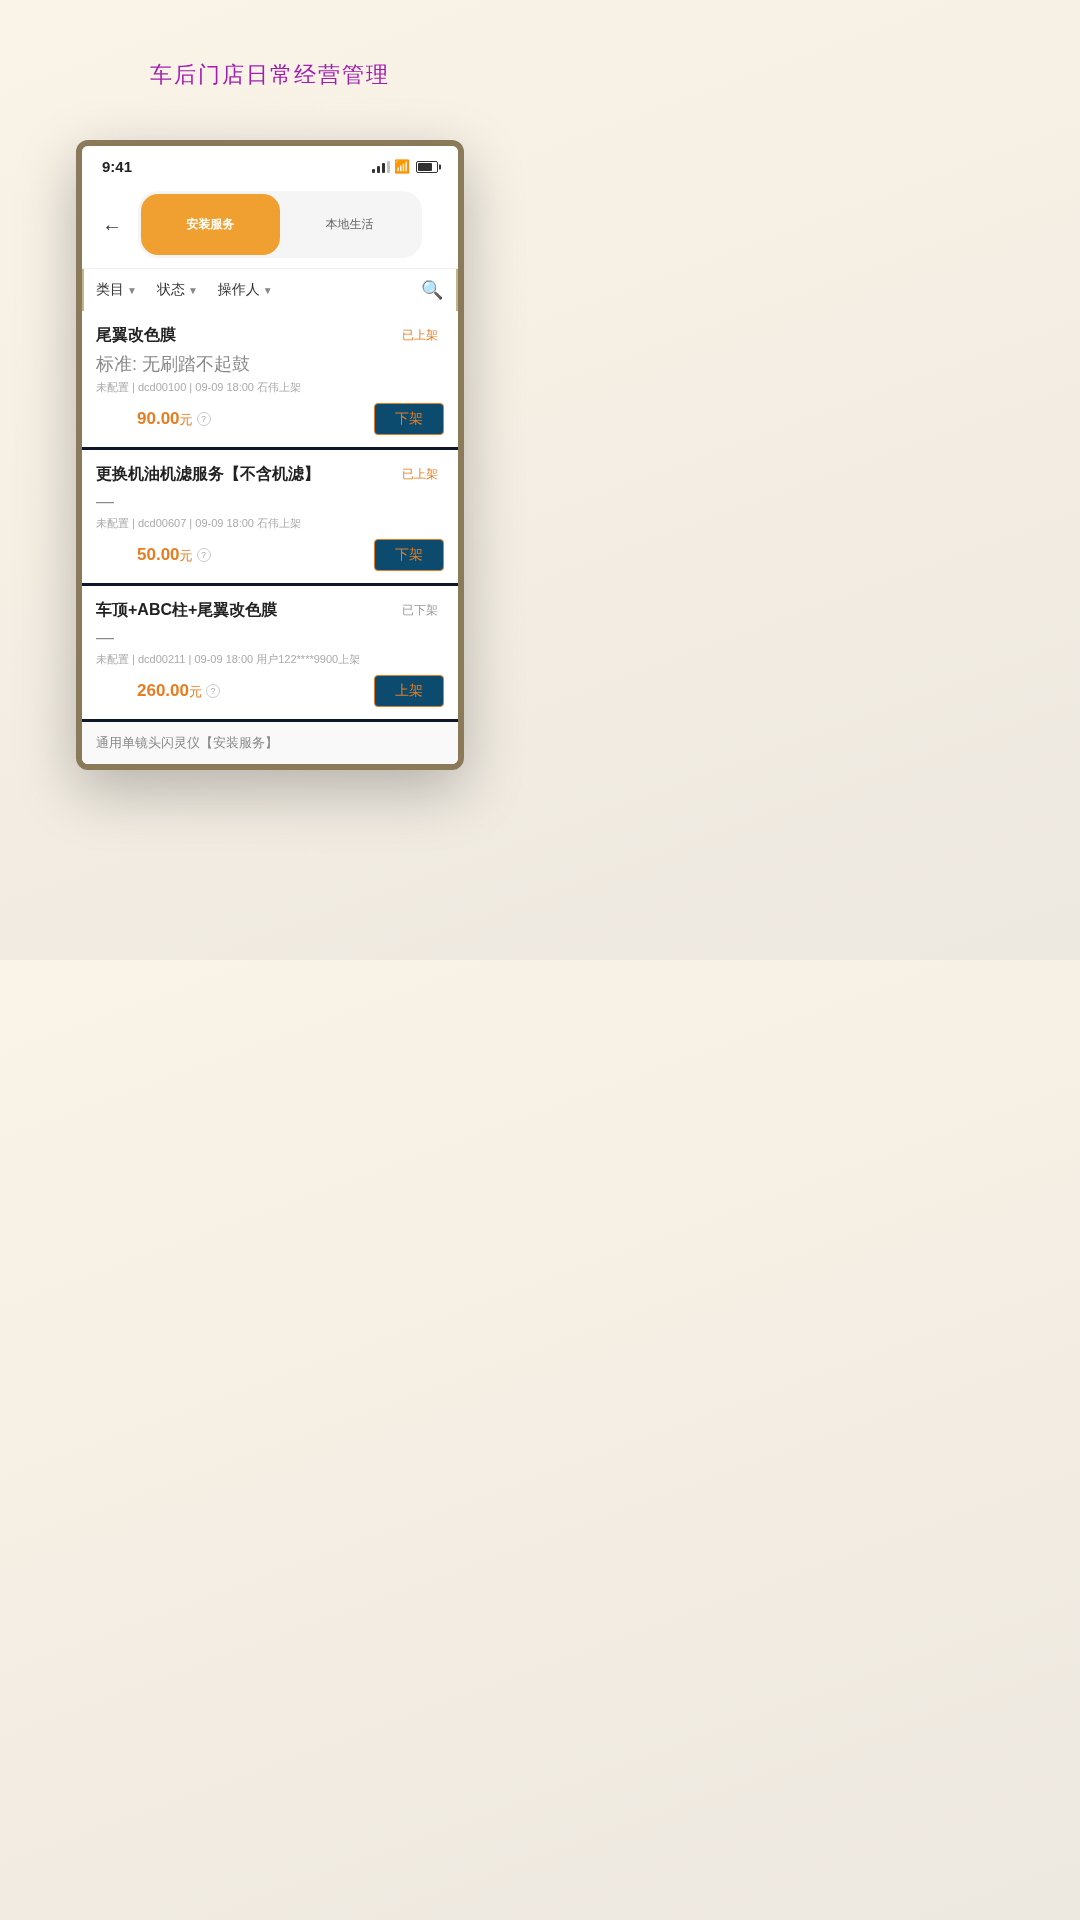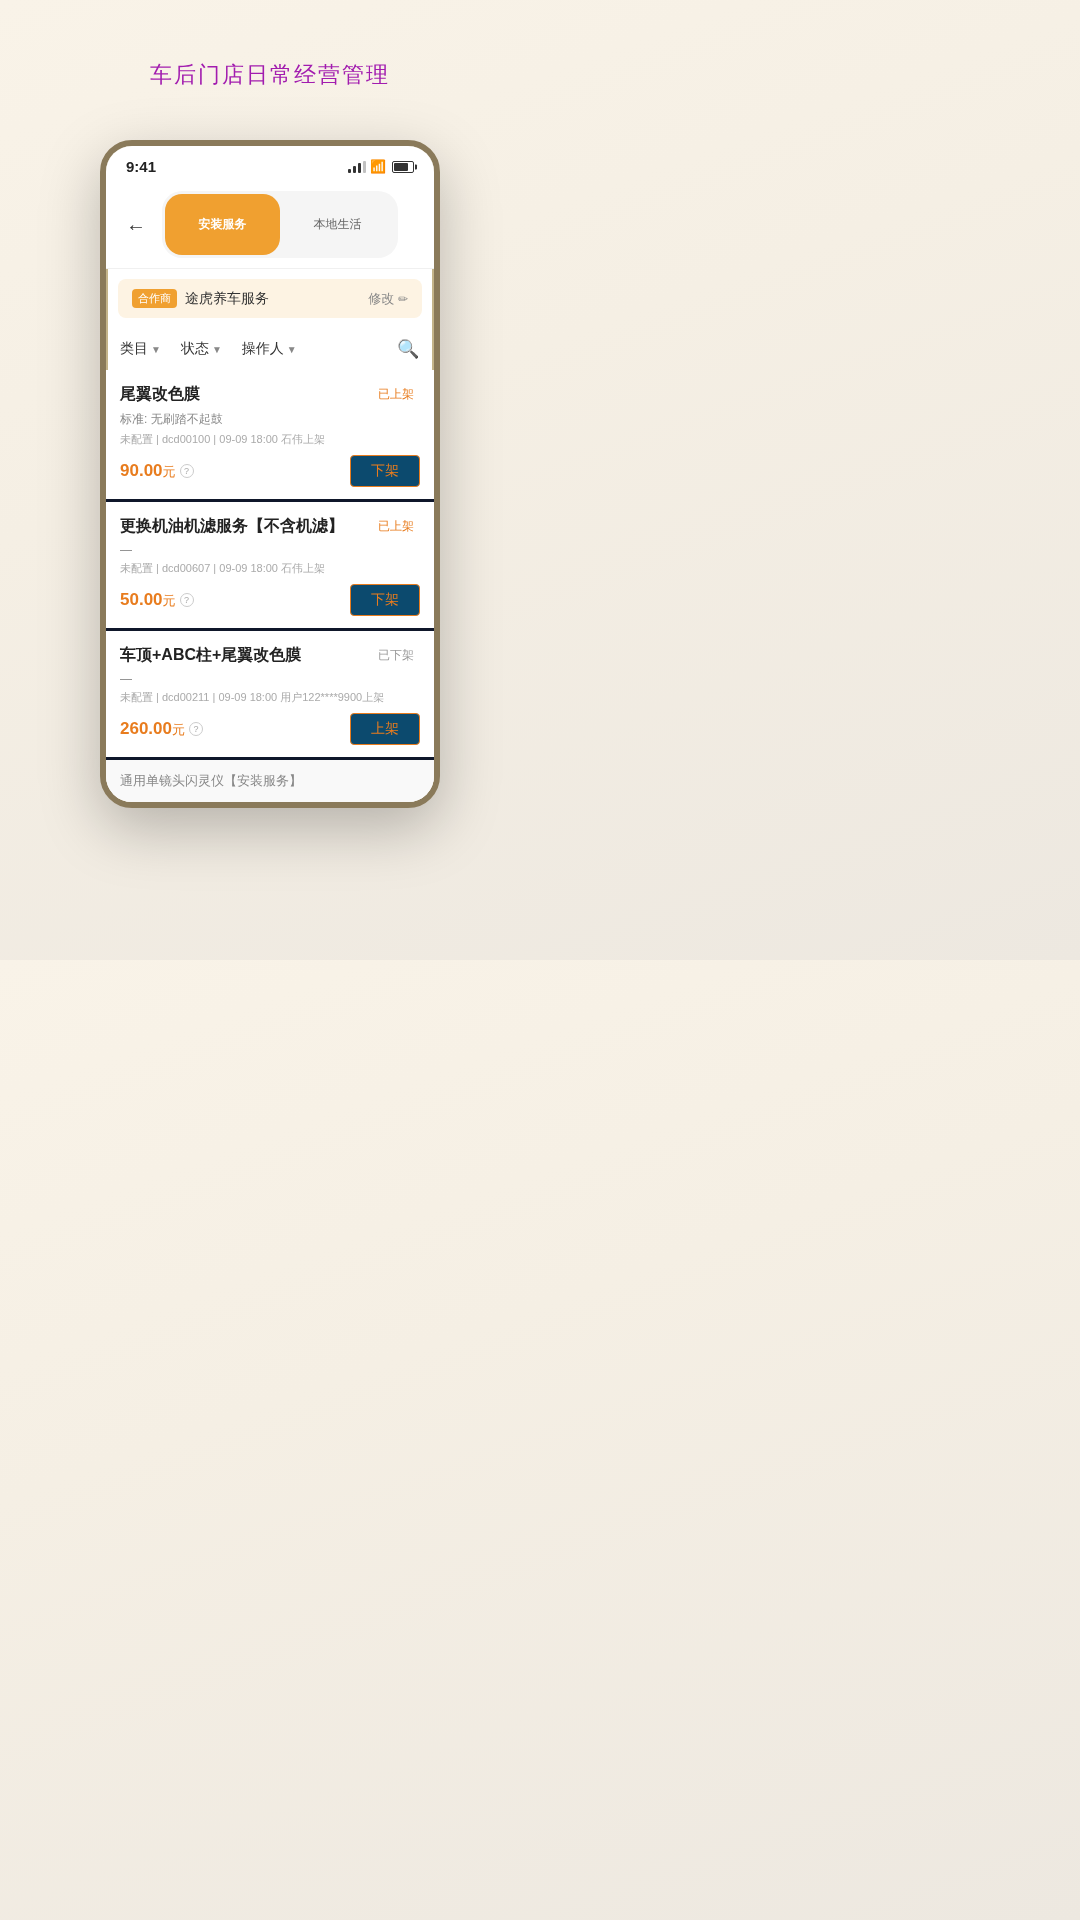--- a/index.html
+++ b/index.html
@@ -30,23 +30,23 @@
       letter-spacing: 2px;
     }
 
     
     .phone-wrapper {
       display: flex;
       justify-content: center;
       padding: 20px 40px 0;
     }
     .phone {
-      width: 340px;
+      width: 388px;
       background: #fff;
-      border-radius: 32px;
+      border-radius: 12px;
       border: 6px solid #8a7a5a;
       box-shadow: 0 20px 60px rgba(0,0,0,0.25), inset 0 0 0 2px #c4b48a;
       overflow: hidden;
       position: relative;
     }
 
     
     .status-bar {
       display: flex;
       justify-content: space-between;
@@ -241,21 +241,21 @@
       border-radius: 3px;
     }
     .status-badge.online {
       color: #e87c1e;
     }
     .status-badge.offline {
       color: #999;
     }
 
     .service-standard {
-      font-size: 12px;
+      font-size: 18px;
       color: #888;
       margin-bottom: 4px;
     }
 
     .service-meta {
       font-size: 11px;
       color: #aaa;
       margin-bottom: 8px;
     }
 
@@ -271,20 +271,21 @@
     }
     .price-suffix {
       font-size: 13px;
       color: #e87c1e;
       font-weight: normal;
     }
     .price-info {
       display: flex;
       align-items: center;
       gap: 4px;
+      margin-left: 41px;
     }
     .info-icon {
       width: 14px;
       height: 14px;
       border: 1.5px solid #ccc;
       border-radius: 50%;
       display: inline-flex;
       align-items: center;
       justify-content: center;
       font-size: 9px;
@@ -337,30 +338,20 @@
     </div>
 
     <div class="nav-bar">
       <div class="back-btn">←</div>
       <div class="tab-group">
         <div class="tab-item active">安装服务</div>
         <div class="tab-item inactive">本地生活</div>
       </div>
     </div>
 
-    <div class="partner-banner">
-      <div class="partner-left">
-        <span class="partner-badge">合作商</span>
-        <span class="partner-name">途虎养车服务</span>
-      </div>
-      <div class="partner-edit">
-        <span>修改</span>
-        <span class="edit-icon"> ✏</span>
-      </div>
-    </div>
 
     <div class="filter-bar">
       <div class="filter-item">
         <span>类目</span>
         <span class="filter-arrow">▼</span>
       </div>
       <div class="filter-item">
         <span>状态</span>
         <span class="filter-arrow">▼</span>
       </div>

